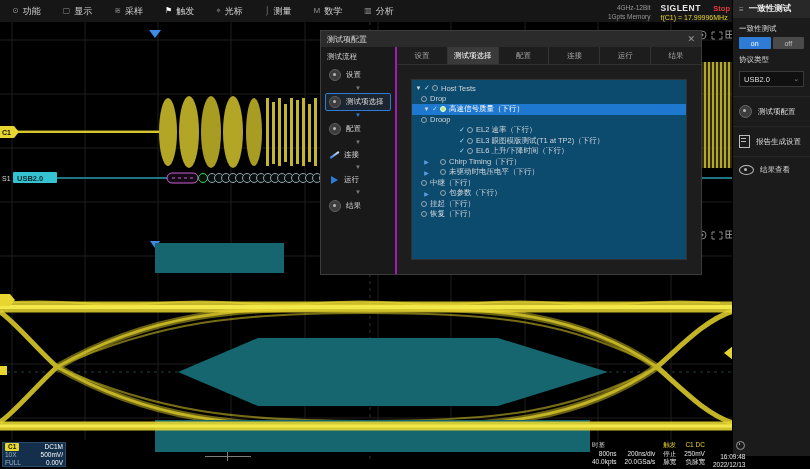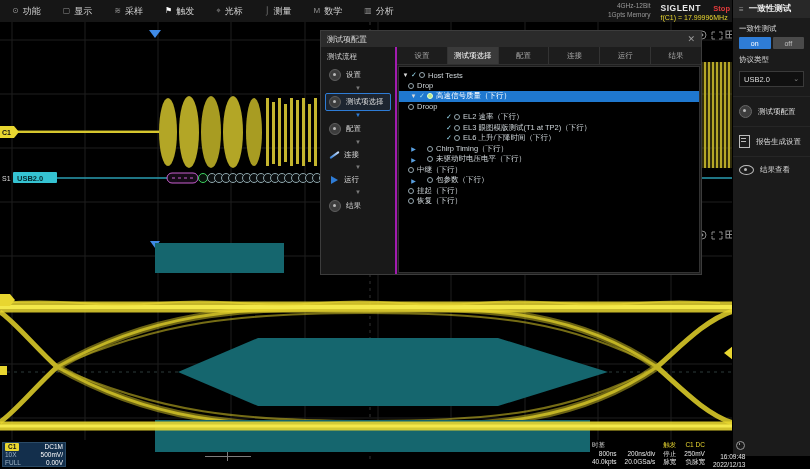--- a/index.html
+++ b/index.html
@@ -6,21 +6,21 @@
   body{font-family:"Liberation Sans","DejaVu Sans",sans-serif;}
   .screen{position:relative;width:810px;height:469px;background:#000;overflow:hidden;}
 
   
   .menubar{position:absolute;left:0;top:0;width:810px;height:22px;background:#161616;display:flex;align-items:center;}
   .menu-item{display:flex;align-items:center;gap:4px;margin-left:22px;color:#d2d2d2;font-size:9px;cursor:default;}
   .menu-item:first-child{margin-left:12px;}
   .mi-icon{font-size:8px;color:#8f8f8f;line-height:1;}
   .mi-icon.flag{color:#fff;}
 
-  .topright{position:absolute;top:1px;right:80px;display:flex;gap:10px;align-items:flex-start;}
+  .topright{position:absolute;top:1px;right:80px;display:flex;gap:10px;align-items:center;}
   .spec{color:#9a9a9a;font-size:6.5px;text-align:right;line-height:9px;}
   .brandblk{text-align:left;line-height:9px;}
   .brand{color:#e6e6e6;font-size:8.5px;font-weight:bold;letter-spacing:.5px;display:inline-block;}
   .acqstat{color:#e23b3b;font-size:7.5px;font-weight:bold;margin-left:8px;display:inline-block;}
   .freq{color:#e8d630;font-size:7px;}
 
   
   .sidebar{position:absolute;right:0;top:0;width:77px;height:456px;background:#1b1b1b;border-left:1px solid #000;}
   .sb-header{height:18px;background:#282828;display:flex;align-items:center;gap:5px;padding:0 6px;color:#eee;font-size:8.5px;font-weight:bold;}
   .sb-burger{color:#9a9a9a;font-size:8px;}
@@ -56,21 +56,21 @@
   .step-ic.play{border-radius:0;background:none;border:none;}
   .step-ic.play::after{content:"";left:2px;top:1px;width:0;height:0;background:none;border-left:7px solid #2e7cd6;border-top:4px solid transparent;border-bottom:4px solid transparent;border-radius:0;}
   .flow-arrow{text-align:center;color:#7a7a7a;font-size:6px;line-height:9px;}
   .flow-arrow.blue{color:#2e7cd6;}
 
   .dlg-right{flex:1;display:flex;flex-direction:column;min-width:0;}
   .tabs{height:17px;display:flex;align-items:stretch;border-bottom:1px solid #303030;}
   .tab{flex:1;display:flex;align-items:center;justify-content:center;color:#a8a8a8;font-size:7.5px;border-right:1px solid #333;}
   .tab:last-child{border-right:none;}
   .tab.active{background:#3a3a3a;color:#fff;}
-  .treewrap{flex:1;margin:1px;background:#000000;border:1px solid #323232;overflow:hidden;padding:3px 0;}
+  .treewrap{flex:1;margin:14px;background:#0c4a6e;border:1px solid #323232;overflow:hidden;padding:3px 0;}
   .trow{display:flex;align-items:center;height:10.5px;font-size:7.5px;color:#cfd6da;white-space:nowrap;}
   .trow .exp{width:9px;text-align:center;font-size:6px;color:#d8d8d8;}
   .trow .exp.closed{color:#5aa0e0;}
   .trow .chk{width:8px;text-align:center;color:#9adcf0;font-size:7px;}
   .trow .radio{width:6px;height:6px;border:1px solid #96a8b0;border-radius:50%;margin:0 3px 0 1px;flex:0 0 auto;box-sizing:border-box;}
   .trow.sel{background:#1f78cf;color:#fff;}
   .trow.sel .radio{background:#b9e98a;border-color:#e6ffd0;}
   .pad0{padding-left:2px;} .pad1{padding-left:8px;} .pad2{padding-left:10px;} .pad3{padding-left:46px;}
 
   

